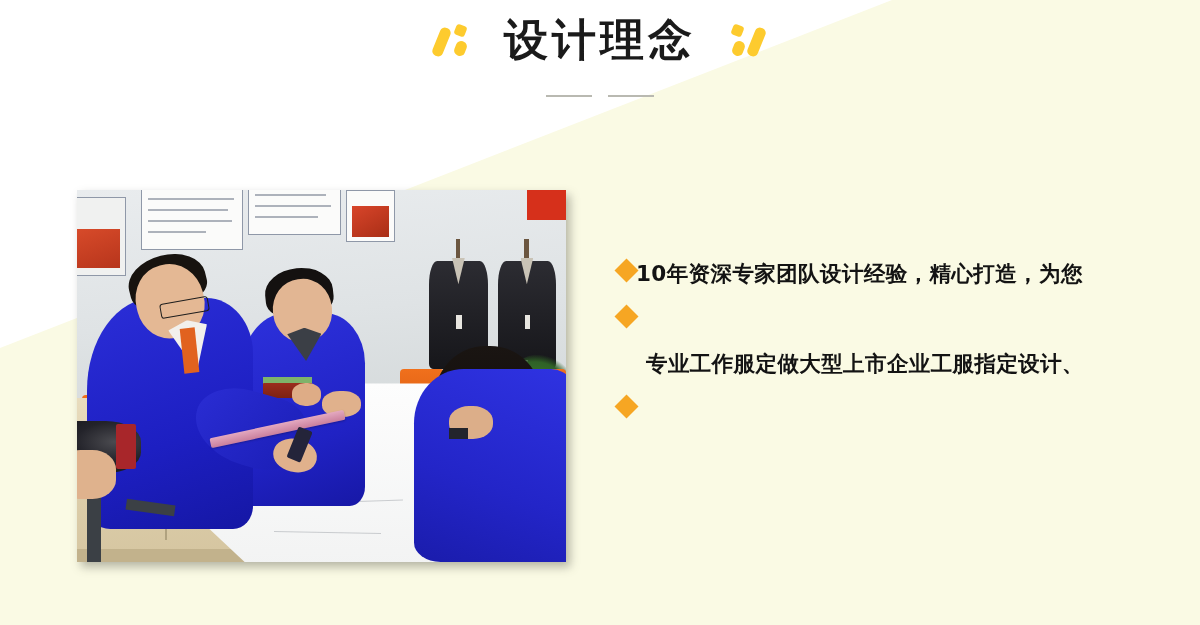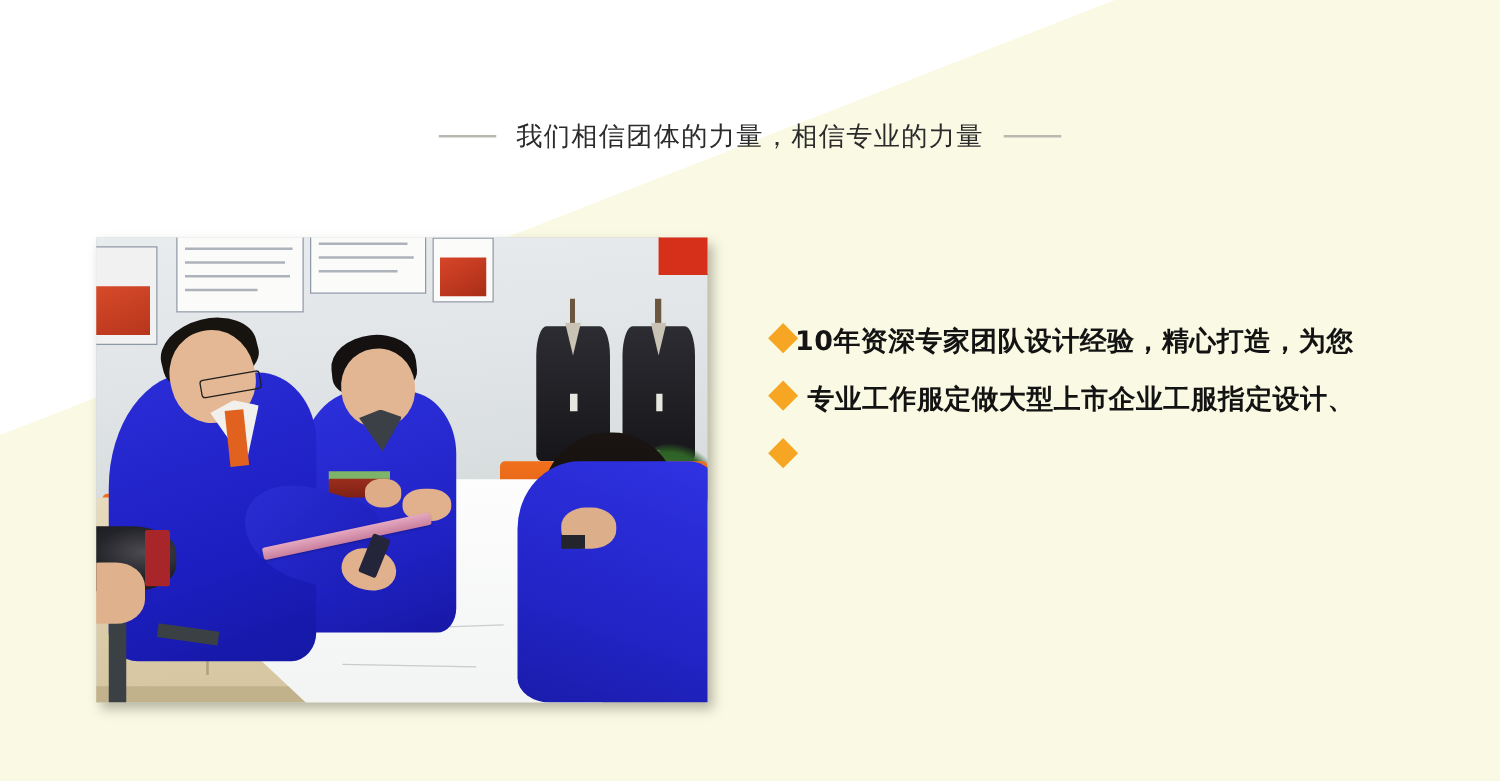--- a/index.html
+++ b/index.html
@@ -461,36 +461,48 @@
   .bullet-text {
     font-size:21.5px;
     line-height:42px;
     color:#131313;
     font-weight:bold;
     letter-spacing:.4px;
     font-family:"DejaVu Sans","Liberation Sans",sans-serif;
   }
   .bullet.b1 .bullet-text { text-indent:0; }
   .bullet.b1 .diamond { margin-right:1px; }
-  .bullet.b2 .bullet-text, .bullet.b3 .bullet-text { padding-left:5px; }
+  .bullet.b2 .bullet-text, .bullet.b3 .bullet-text { padding-left:5px;margin-top:44px; }
 </style>
 </head>
 <body>
 
 <div id="stage">
 
   <div class="bg-cream"></div>
   <div class="bg-white-wedge"></div>
 
   <div class="header">
 
+    <div class="title-row">
+      <span class="deco left">
+        <span class="bar long"></span>
+        <span class="bar short"></span>
+        <span class="bar mid"></span>
+      </span>
+      <h1 class="page-title">设计理念</h1>
+      <span class="deco right">
+        <span class="bar dot"></span>
+        <span class="bar mid"></span>
+        <span class="bar long"></span>
+      </span>
+    </div>
 
     <div class="subtitle-row">
       <span class="subtitle-rule"></span>
-      <span class="subtitle-text">我们相信团体的力量，相信专业的力量</span>
       <span class="subtitle-rule"></span>
     </div>
 
   </div>
 
   <div class="photo-wrap">
     <div class="photo">
 
       <div class="wall"></div>
 

